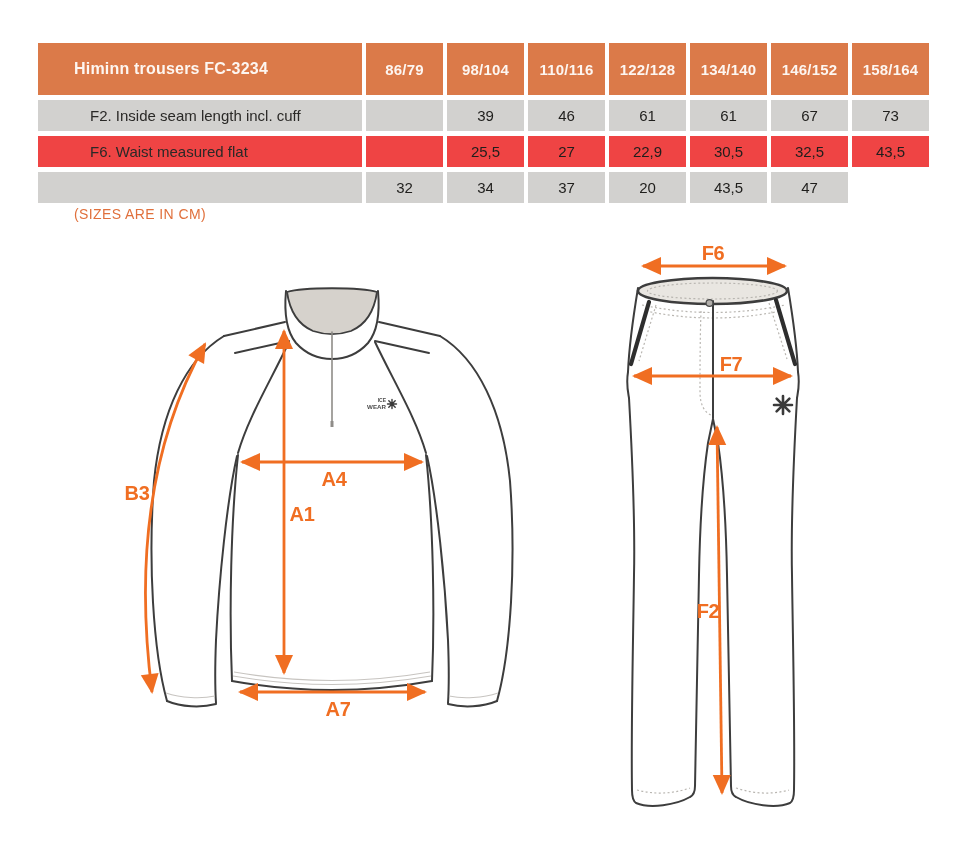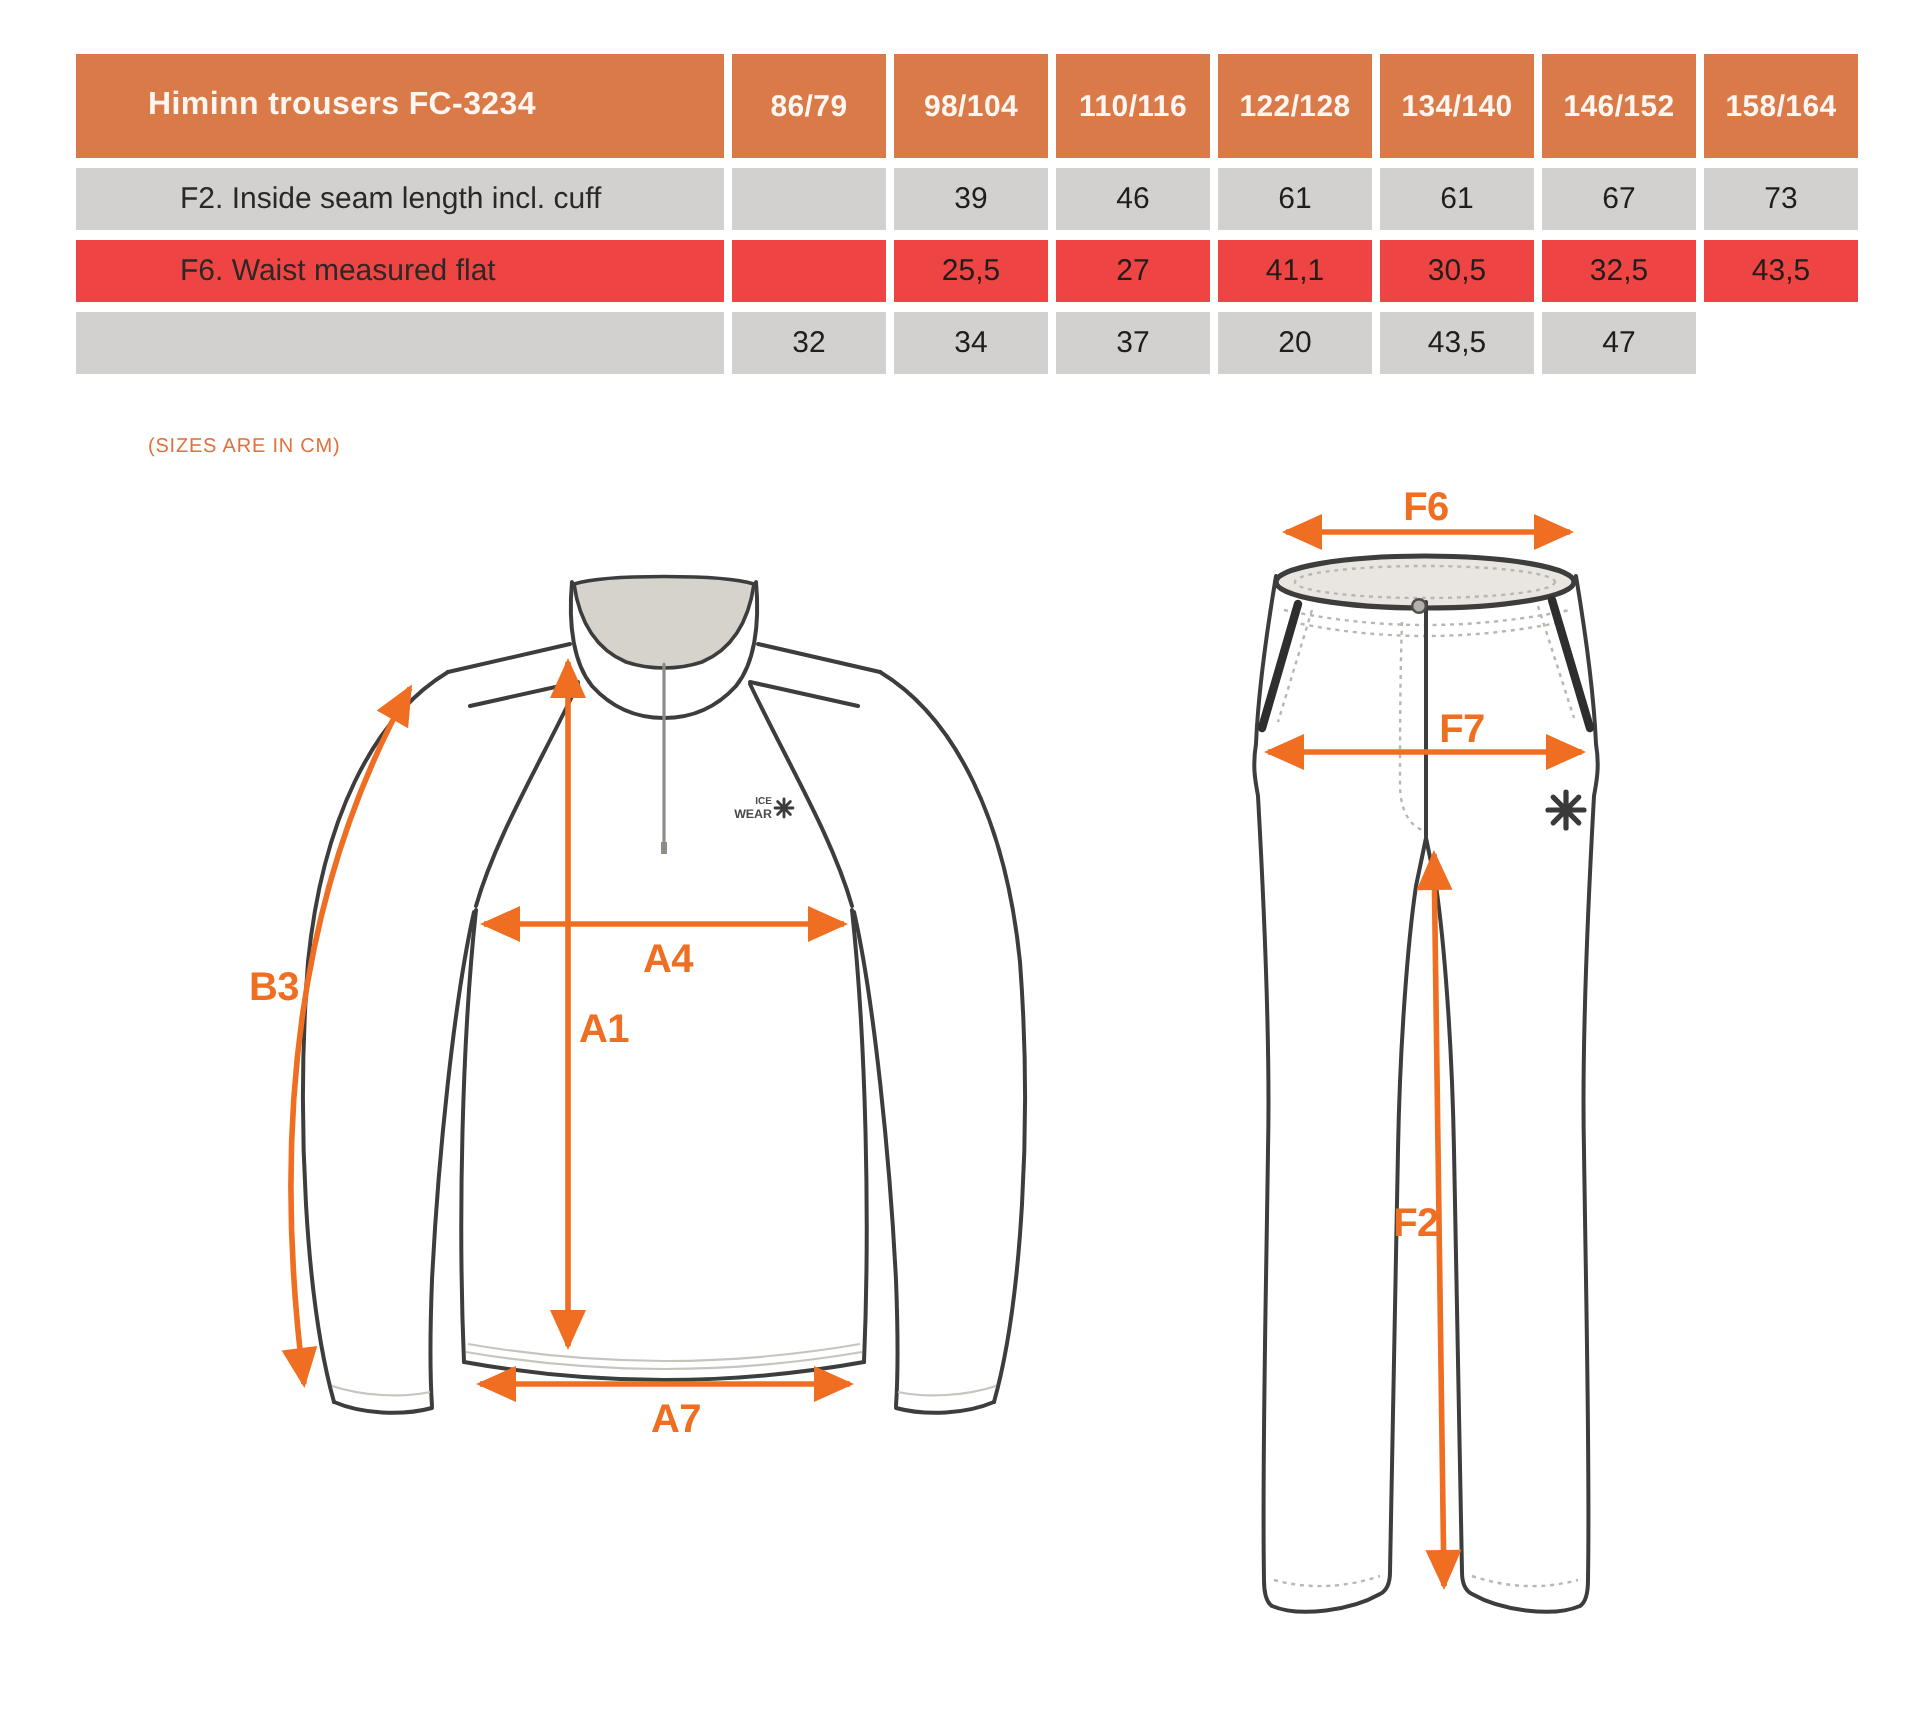--- a/index.html
+++ b/index.html
@@ -2,42 +2,42 @@
 <html><head>
 <meta charset="utf-8">
 <style>
   html,body{margin:0;padding:0;}
   body{
     width:958px;height:857px;position:relative;background:#ffffff;
     font-family:"Liberation Sans", sans-serif;overflow:hidden;
   }
   
   .size-table{
-    position:absolute;left:38px;top:27px;
+    position:absolute;left:38px;top:43px;
     display:grid;
     grid-template-columns:324px repeat(7,77px);
     gap:5px 4px;
   }
   .hcell{
     background:#db7a49;color:#fdf6f1;font-weight:bold;
     display:flex;align-items:center;justify-content:center;
     height:52px;font-size:15px;letter-spacing:.2px;
   }
   .hcell.prod{justify-content:flex-start;padding-left:36px;font-size:16px;}
   .dcell{
     display:flex;align-items:center;justify-content:center;
     height:31px;font-size:15px;color:#1f1e1c;
   }
   .dcell.lbl{justify-content:flex-start;padding-left:52px;color:#2a2927;}
   .row-dark{background:#d2d1cf;}
   .row-light{background:#ef4444;}
   
   .cm-note{
-    position:absolute;left:74px;top:218px;
-    color:#e0703c;font-size:10px;letter-spacing:.4px;font-weight:normal;
+    position:absolute;left:74px;top:206px;
+    color:#e0703c;font-size:14px;letter-spacing:.4px;font-weight:normal;
   }
   
   .diagram-svg{position:absolute;left:0;top:230px;}
   .garment{stroke:#3d3d3d;stroke-width:2;fill:none;stroke-linecap:round;stroke-linejoin:round;}
   .garment-thin{stroke:#8f8c88;stroke-width:1.6;fill:none;stroke-linecap:round;}
   .stitch{stroke:#b9b6b1;stroke-width:1.2;fill:none;stroke-dasharray:2 2.4;}
   .stitch-solid{stroke:#c7c4c0;stroke-width:1.1;fill:none;}
   .pocket{stroke:#2e2e2e;stroke-width:4.2;fill:none;stroke-linecap:round;}
   .measure{stroke:#f06e22;stroke-width:2.8;fill:none;}
   .mlabel{fill:#f06e22;font-weight:bold;font-size:20px;font-family:"Liberation Sans",sans-serif;text-anchor:middle;letter-spacing:-.3px;}
@@ -63,21 +63,21 @@
   <div class="dcell row-dark">46</div>
   <div class="dcell row-dark">61</div>
   <div class="dcell row-dark">61</div>
   <div class="dcell row-dark">67</div>
   <div class="dcell row-dark">73</div>
 
   <div class="dcell lbl row-light">F6. Waist measured flat</div>
   <div class="dcell row-light"></div>
   <div class="dcell row-light">25,5</div>
   <div class="dcell row-light">27</div>
-  <div class="dcell row-light">41,1</div>
+  <div class="dcell row-light">22,9</div>
   <div class="dcell row-light">30,5</div>
   <div class="dcell row-light">32,5</div>
   <div class="dcell row-light">43,5</div>
 
   <div class="dcell row-dark"></div>
   <div class="dcell row-dark">32</div>
   <div class="dcell row-dark">34</div>
   <div class="dcell row-dark">37</div>
   <div class="dcell row-dark">20</div>
   <div class="dcell row-dark">43,5</div>

